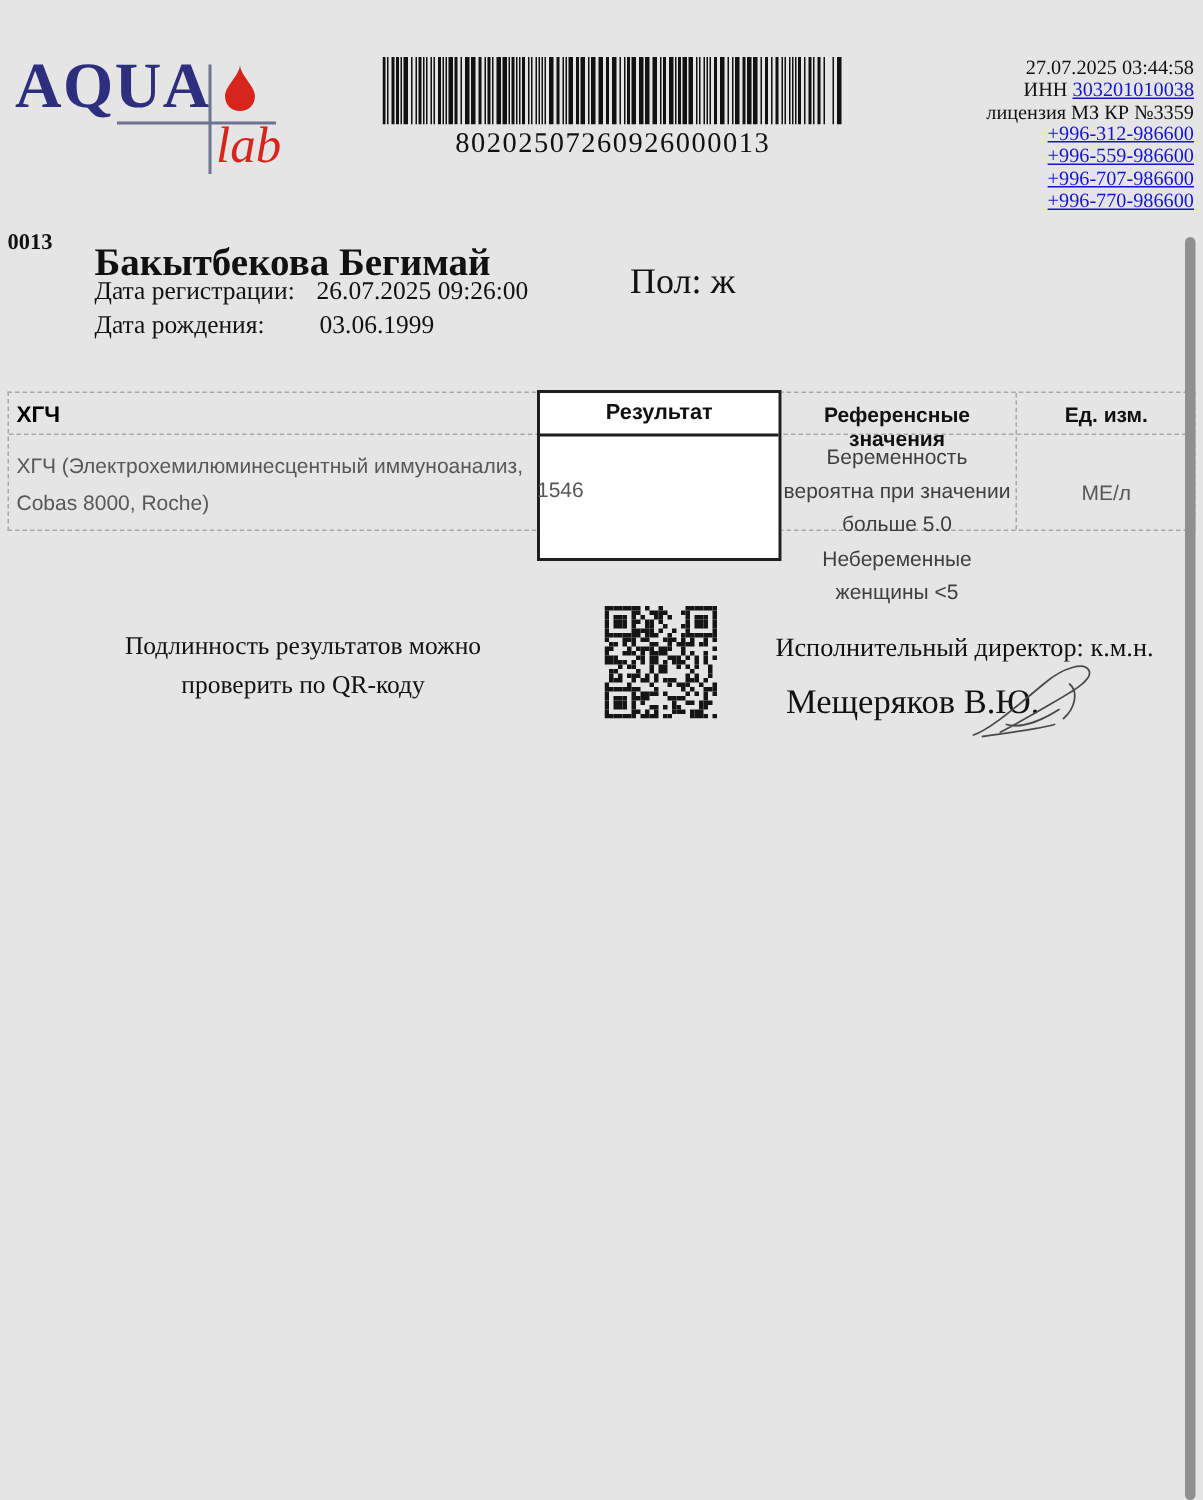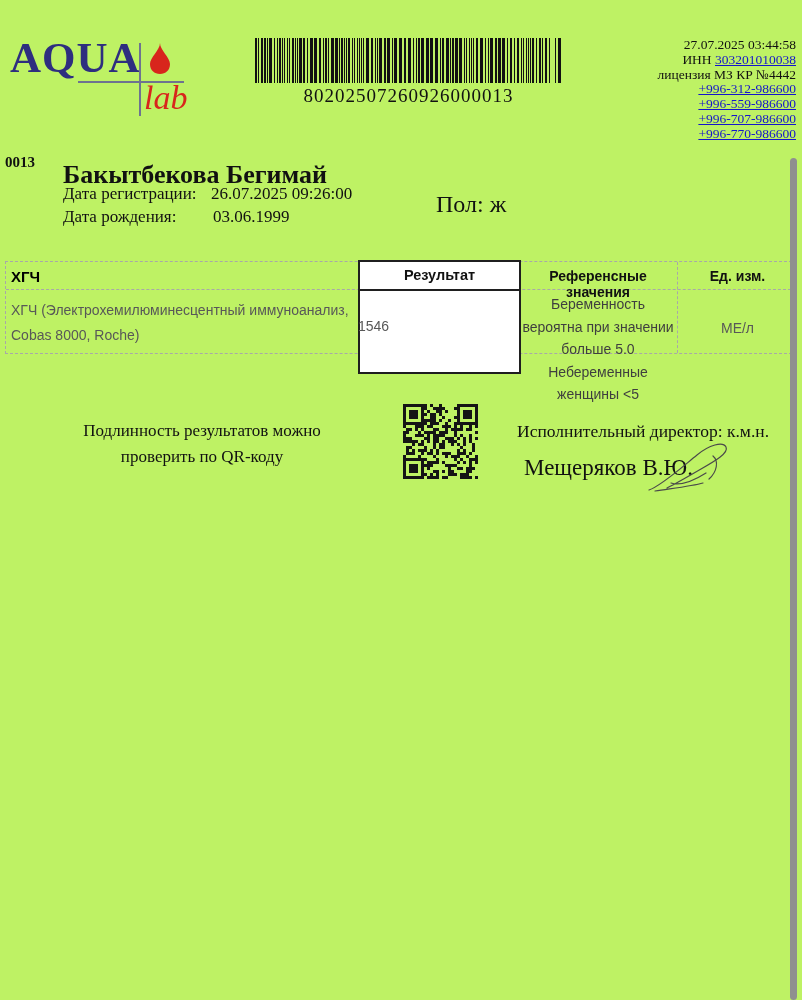--- a/index.html
+++ b/index.html
@@ -1,18 +1,18 @@
 <!DOCTYPE html>
 <html style="--brand-navy: #2e2e7f; --brand-red: #d8251c; --link-blue: #1414cc; --line-slate: #6e7390; --table-gray: #585858; --ref-text: #3f3f3f; --scrollbar: #8f8f8f; --border-dash: #a8a8a8;"><head>
 <meta charset="utf-8">
 <style>
   * { margin:0; padding:0; box-sizing:border-box; }
   html,body { background:#fff; }
   #page {
-    position:relative; width:802px; height:1000px; background:#bef264;
+    position:relative; width:802px; height:1000px; background:#e5e5e5;
     overflow:hidden; font-family:"Liberation Serif", serif; color:#111;
   }
   .abs { position:absolute; }
 
   
   .logo-brand { left:10px; top:36px; font-weight:bold; font-size:43px; line-height:44px;
     color:var(--brand-navy); letter-spacing:1px; font-family:"Liberation Serif", serif; }
   .logo-vline { left:139px; top:43px; width:2px; height:73px; background:var(--line-slate); }
   .logo-hline { left:78px; top:81px; width:106px; height:2px; background:var(--line-slate); }
   .logo-drop  { left:147px; top:42px; }
@@ -27,21 +27,21 @@
   .head-info { right:6px; top:38px; text-align:right; font-size:13.5px; line-height:14.8px; }
   .head-info a, .link { color:var(--link-blue); text-decoration:underline; cursor:pointer; }
 
   
   .order-no   { left:5px;  top:154px; font-weight:bold; font-size:15px; }
   .pat-name   { left:63px; top:144px; font-weight:bold; font-size:26px;margin-top:16px; }
   .lbl-reg    { left:63px;  top:184px; font-size:17px; }
   .val-reg    { left:211px; top:184px; font-size:17px; }
   .lbl-birth  { left:63px;  top:207px; font-size:17px; }
   .val-birth  { left:213px; top:207px; font-size:17px; }
-  .sex        { left:420px; top:191px; font-size:24px;margin-left:16px; }
+  .sex        { left:420px; top:175px; font-size:24px; }
 
   
   .rtable { left:5px; top:261px; width:792px; height:93px;
     border:1px dashed var(--border-dash); font-family:"Liberation Sans", sans-serif; }
   .rtable .hdiv  { position:absolute; left:0; top:27px; width:100%; border-top:1px dashed var(--border-dash); }
   .rtable .vdiv  { position:absolute; left:671px; top:0; height:100%; border-left:1px dashed var(--border-dash); }
   .result-box { position:absolute; left:352px; top:-2px; width:163px; height:114px;
     border:2px solid #1f1f1f; background:#fff; }
   .result-box .bdiv { position:absolute; left:0; top:27px; width:100%; border-top:2px solid #1f1f1f; }
   .cell { position:absolute; }
@@ -180,21 +180,21 @@
       </svg>
   </div>
   <div class="abs barcode-num">80202507260926000013</div>
 
   <div class="abs head-info">
     <div>27.07.2025 03:44:58</div>
     <div>
       <span>ИНН</span>
       <span class="link">303201010038</span>
     </div>
-    <div>лицензия МЗ КР №4442</div>
+    <div>лицензия МЗ КР №3359</div>
     <div><span class="link">+996-312-986600</span></div>
     <div><span class="link">+996-559-986600</span></div>
     <div><span class="link">+996-707-986600</span></div>
     <div><span class="link">+996-770-986600</span></div>
   </div>
 
   <div class="abs order-no">0013</div>
   <div class="abs pat-name">Бакытбекова Бегимай</div>
   <div class="abs lbl-reg">Дата регистрации:</div>
   <div class="abs val-reg">26.07.2025 09:26:00</div>

